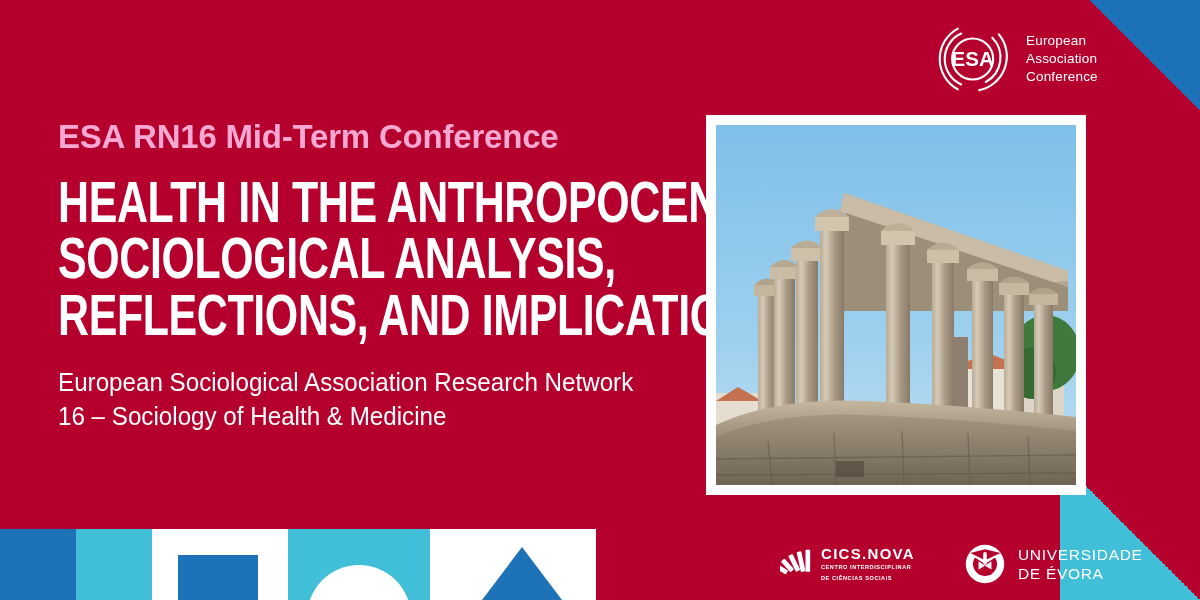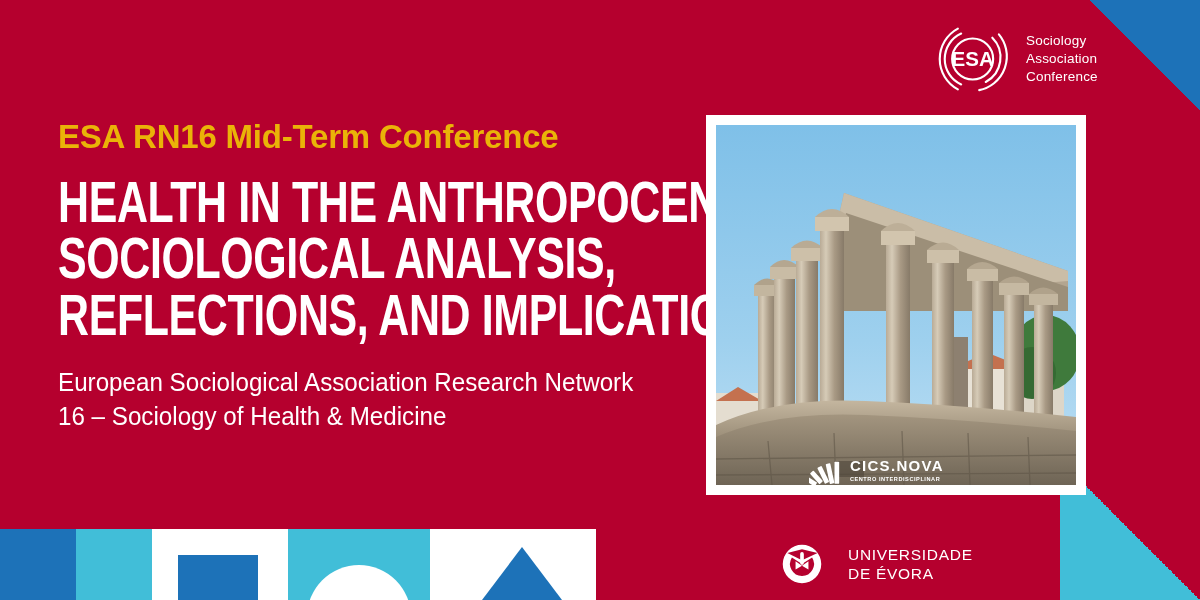--- a/index.html
+++ b/index.html
@@ -34,21 +34,21 @@
     color:#fff;font-size:13.5px;line-height:1.34;
     letter-spacing:.2px;white-space:nowrap;
   }
 
   
   .text-col{
     position:absolute;left:58px;top:118px;
     width:640px;
   }
   .kicker{
-    color:#eab308;
+    color:#f9a8d4;
     font-size:33px;font-weight:700;
     letter-spacing:-.2px;
     margin:0 0 18px 0;
     white-space:nowrap;
   }
   .headline{
     color:#fff;
     font-weight:700;
     font-size:58px;
     line-height:.97;
@@ -86,35 +86,35 @@
   .geo-band{
     position:absolute;left:0;bottom:0;
     width:596px;height:71px;
     background:#fff;
   }
   .geo-band svg{display:block;width:100%;height:100%;}
 
   
   .partners{
     position:absolute;left:780px;bottom:14px;
-    display:flex;align-items:center;gap:48px;flex-direction:column;
+    display:flex;align-items:center;gap:48px;
   }
   .cics{display:flex;align-items:flex-end;gap:7px;}
   .cics-rays{width:34px;height:34px;display:block;}
   .cics-text{line-height:1;}
   .cics-name{
     color:#fff;font-size:15px;font-weight:700;
     letter-spacing:1.3px;white-space:nowrap;
   }
   .cics-tag{
     color:#fff;font-size:5.6px;font-weight:700;
     letter-spacing:.55px;line-height:1.5;
     margin-top:2px;white-space:nowrap;
   }
-  .uevora{display:flex;align-items:center;gap:24px;}
+  .uevora{display:flex;align-items:center;gap:11px;}
   .uevora-mark{width:44px;height:44px;display:block;}
   .uevora-text{
     color:#fff;font-size:15.5px;
     line-height:1.24;letter-spacing:.7px;
     white-space:nowrap;
   }
 </style>
 </head>
 <body>
 
@@ -126,21 +126,21 @@
   <div class="esa-logo">
     <svg class="esa-mark" viewBox="0 0 100 100">
       <circle cx="52" cy="50" r="25" fill="none" stroke="#ffffff" stroke-width="2.6"></circle>
       <path d="M38 19 A34 34 0 0 0 38 81" fill="none" stroke="#ffffff" stroke-width="2.6" stroke-linecap="round"></path>
       <path d="M34 13 A42 42 0 0 0 34 87" fill="none" stroke="#ffffff" stroke-width="2.6" stroke-linecap="round"></path>
       <path d="M76 24 A34 34 0 0 1 68 78" fill="none" stroke="#ffffff" stroke-width="2.6" stroke-linecap="round"></path>
       <path d="M84 20 A42 42 0 0 1 60 88" fill="none" stroke="#ffffff" stroke-width="2.6" stroke-linecap="round"></path>
       <text x="52" y="59" text-anchor="middle" fill="#ffffff" font-family="Liberation Sans, sans-serif" font-size="25" font-weight="700">ESA</text>
     </svg>
     <div class="esa-words">
-      <div>Sociology</div>
+      <div>European</div>
       <div>Association</div>
       <div>Conference</div>
     </div>
   </div>
 
   <div class="text-col">
     <p class="kicker">ESA RN16 Mid-Term Conference</p>
     <h1 class="headline">
       <span class="hl-line">HEALTH IN THE ANTHROPOCENE:</span>
       <span class="hl-line">SOCIOLOGICAL ANALYSIS,</span>

